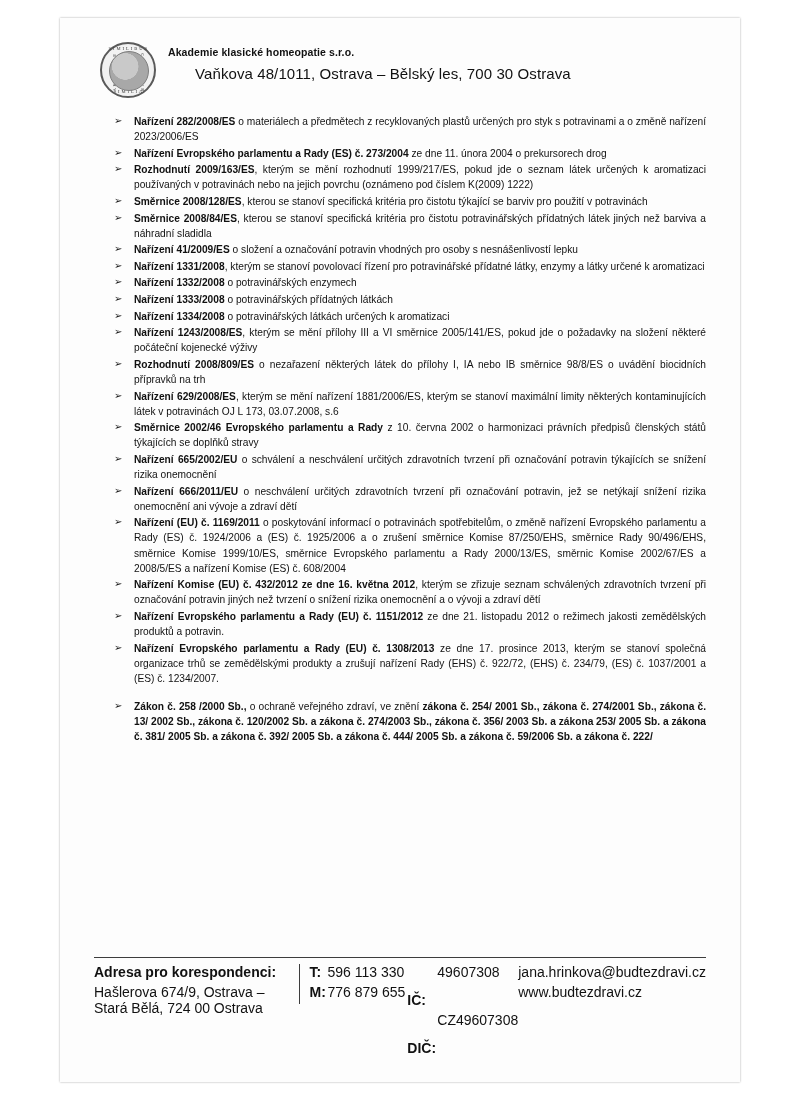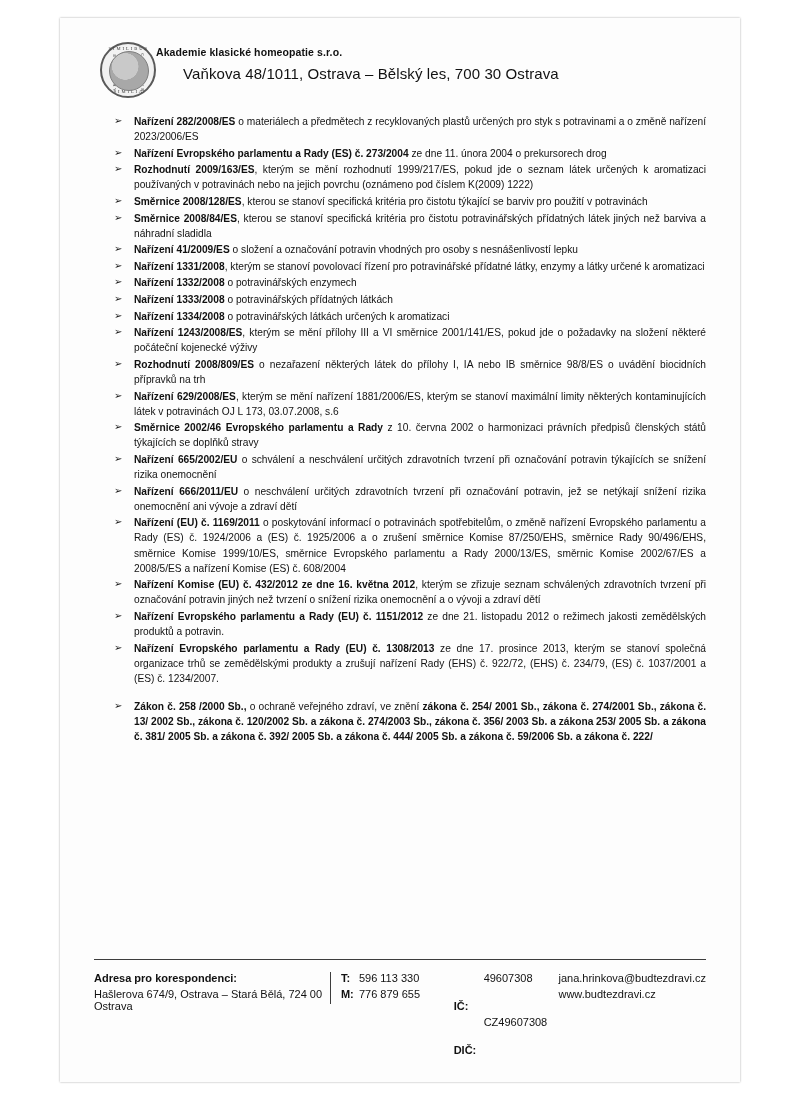--- a/index.html
+++ b/index.html
@@ -26,20 +26,21 @@
     background: #fdfdfd;
     box-shadow: 0 0 2px rgba(0,0,0,0.35);
     box-sizing: border-box;
     padding: 24px 34px 0 34px;
   }
 
   
   .hdr {
     display: flex;
     align-items: flex-start;
+    gap: 12px;
     padding-left: 6px;
   }
   .seal {
     width: 56px;
     height: 56px;
     border-radius: 50%;
     flex: 0 0 auto;
     position: relative;
     background:
       radial-gradient(circle at 50% 50%, #dadada 0 34%, #f2f2f2 34% 100%);
@@ -119,22 +120,22 @@
 
   .gap-before { margin-top: 13px; }
 
   
   .footer {
     position: absolute;
     left: 34px;
     right: 34px;
     bottom: 22px;
     border-top: 1px solid #3d3d3d;
-    padding-top: 12px;
-    font-size: 11px;
+    padding-top: 6px;
+    font-size: 14px;
     display: flex;
     align-items: flex-start;
   }
   .f-left { width: 270px; }
   .f-left .f-title { font-weight: bold; margin-bottom: 4px; }
   .f-left .f-addr { }
   .f-mid {
     width: 140px;
     border-left: 1px solid #3d3d3d;
     padding-left: 10px;
@@ -191,21 +192,21 @@
         <li><span class="bullet">➢</span><b>Nařízení 41/2009/ES</b><span> o složení a označování potravin vhodných pro osoby s nesnášenlivostí lepku</span></li>
 
         <li><span class="bullet">➢</span><b>Nařízení 1331/2008</b><span>, kterým se stanoví povolovací řízení pro potravinářské přídatné látky, enzymy a látky určené k aromatizaci</span></li>
 
         <li><span class="bullet">➢</span><b>Nařízení 1332/2008</b><span> o potravinářských enzymech</span></li>
 
         <li><span class="bullet">➢</span><b>Nařízení 1333/2008</b><span> o potravinářských přídatných látkách</span></li>
 
         <li><span class="bullet">➢</span><b>Nařízení 1334/2008</b><span> o potravinářských látkách určených k aromatizaci</span></li>
 
-        <li><span class="bullet">➢</span><b>Nařízení 1243/2008/ES</b><span>, kterým se mění přílohy III a VI směrnice 2001/141/ES, pokud jde o požadavky na složení některé počáteční kojenecké výživy</span></li>
+        <li><span class="bullet">➢</span><b>Nařízení 1243/2008/ES</b><span>, kterým se mění přílohy III a VI směrnice 2005/141/ES, pokud jde o požadavky na složení některé počáteční kojenecké výživy</span></li>
 
         <li><span class="bullet">➢</span><b>Rozhodnutí 2008/809/ES</b><span> o nezařazení některých látek do přílohy I, IA nebo IB směrnice 98/8/ES o uvádění biocidních přípravků na trh</span></li>
 
         <li><span class="bullet">➢</span><b>Nařízení 629/2008/ES</b><span>, kterým se mění nařízení 1881/2006/ES, kterým se stanoví maximální limity některých kontaminujících látek v potravinách  OJ L 173, 03.07.2008, s.6</span></li>
 
         <li><span class="bullet">➢</span><b>Směrnice 2002/46 Evropského parlamentu a Rady</b><span> z 10. června 2002 o harmonizaci právních předpisů členských států týkajících se doplňků stravy</span></li>
 
         <li><span class="bullet">➢</span><b>Nařízení 665/2002/EU</b><span> o schválení a neschválení určitých zdravotních tvrzení při označování potravin týkajících se snížení rizika onemocnění</span></li>
 
         <li><span class="bullet">➢</span><b>Nařízení 666/2011/EU</b><span> o neschválení určitých zdravotních tvrzení při označování potravin, jež se netýkají snížení rizika onemocnění ani vývoje a zdraví dětí</span></li>

